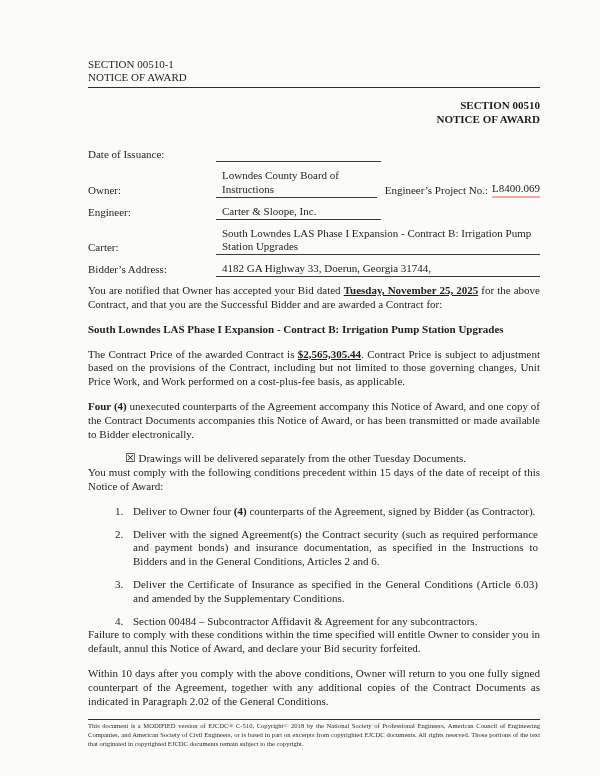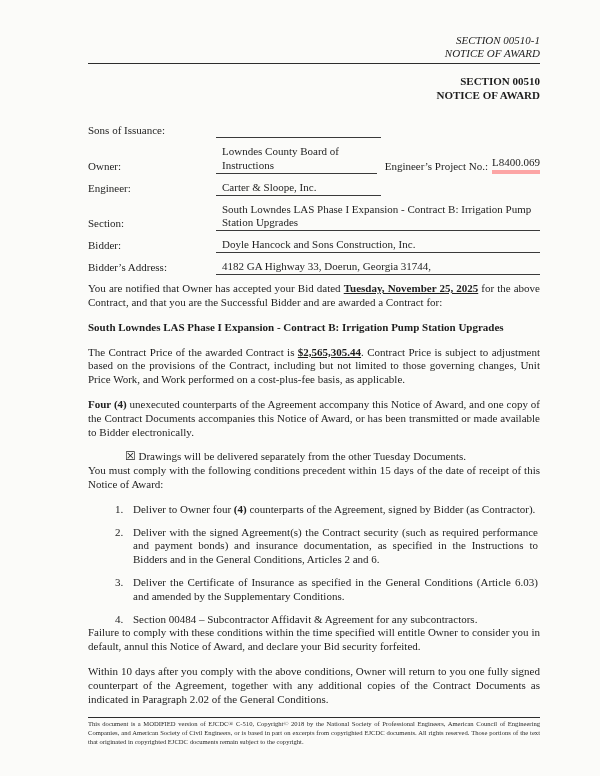--- a/index.html
+++ b/index.html
@@ -18,24 +18,23 @@
   .content {
     position: absolute;
     left: 88px; top: 0;
     width: 452px;
     font-size: 11px;
     line-height: 13.8px;
   }
 
   
   .corner {
-    padding-top: 34px;
-    text-align: right;
+    padding-top: 58px;
+    text-align: left;
     line-height: 13px;
-    font-style: italic;
   }
   .rule {
     border: none;
     border-top: 1.2px solid #2d2d2d;
     margin: 3px 0 0 0;
   }
   .rule-bottom {
     border: none;
     border-top: 1.2px solid #2d2d2d;
     margin: 8px 0 2px 0;
@@ -65,21 +64,21 @@
     min-height: 14px;
     margin-left: 36px;
   }
   .w-short { width: 159px; }
   .w-grow  { flex: 1; }
   .two-line .vline { display: block; }
   .eng-label { margin-left: 8px; white-space: nowrap; }
   .eng-value {
     flex: 1;
     margin-left: 4px;
-    border-bottom: 4px solid #fca5a5;
+    border-bottom: 2px solid #fca5a5;
     text-align: left;
     min-height: 14px;
   }
 
   
   .para {
     margin-top: 0;
     text-align: justify;
   }
   .para.bold-line {
@@ -127,51 +126,47 @@
     <hr class="rule">
 
     <div class="doc-title">
       <div>SECTION 00510</div>
       <div>NOTICE OF AWARD</div>
     </div>
 
     <div class="form">
 
       <div class="frow">
-        <span class="flabel">Sons of Issuance:</span>
+        <span class="flabel">Date of Issuance:</span>
         <span class="fvalue w-short"></span>
       </div>
 
       <div class="frow">
         <span class="flabel">Owner:</span>
         <span class="fvalue w-short two-line">
           <span class="vline">Lowndes County Board of</span>
           <span class="vline">Instructions</span>
         </span>
         <span class="eng-label">Engineer’s Project No.:</span>
         <span class="eng-value">L8400.069</span>
       </div>
 
       <div class="frow">
         <span class="flabel">Engineer:</span>
         <span class="fvalue w-short">Carter &amp; Sloope, Inc.</span>
       </div>
 
       <div class="frow">
-        <span class="flabel">Section:</span>
+        <span class="flabel">Carter:</span>
         <span class="fvalue w-grow two-line">
           <span class="vline">South Lowndes LAS Phase I Expansion - Contract B: Irrigation Pump</span>
           <span class="vline">Station Upgrades</span>
         </span>
       </div>
 
-      <div class="frow">
-        <span class="flabel">Bidder:</span>
-        <span class="fvalue w-grow">Doyle Hancock and Sons Construction, Inc.</span>
-      </div>
 
       <div class="frow">
         <span class="flabel">Bidder’s Address:</span>
         <span class="fvalue w-grow">4182 GA Highway 33, Doerun, Georgia 31744,</span>
       </div>
 
     </div>
 
     <p class="para"><span>You are notified that Owner has accepted your Bid dated </span><span class="bu">Tuesday, November 25, 2025</span><span> for the above Contract, and that you are the Successful Bidder and are awarded a Contract for:</span></p>
 

